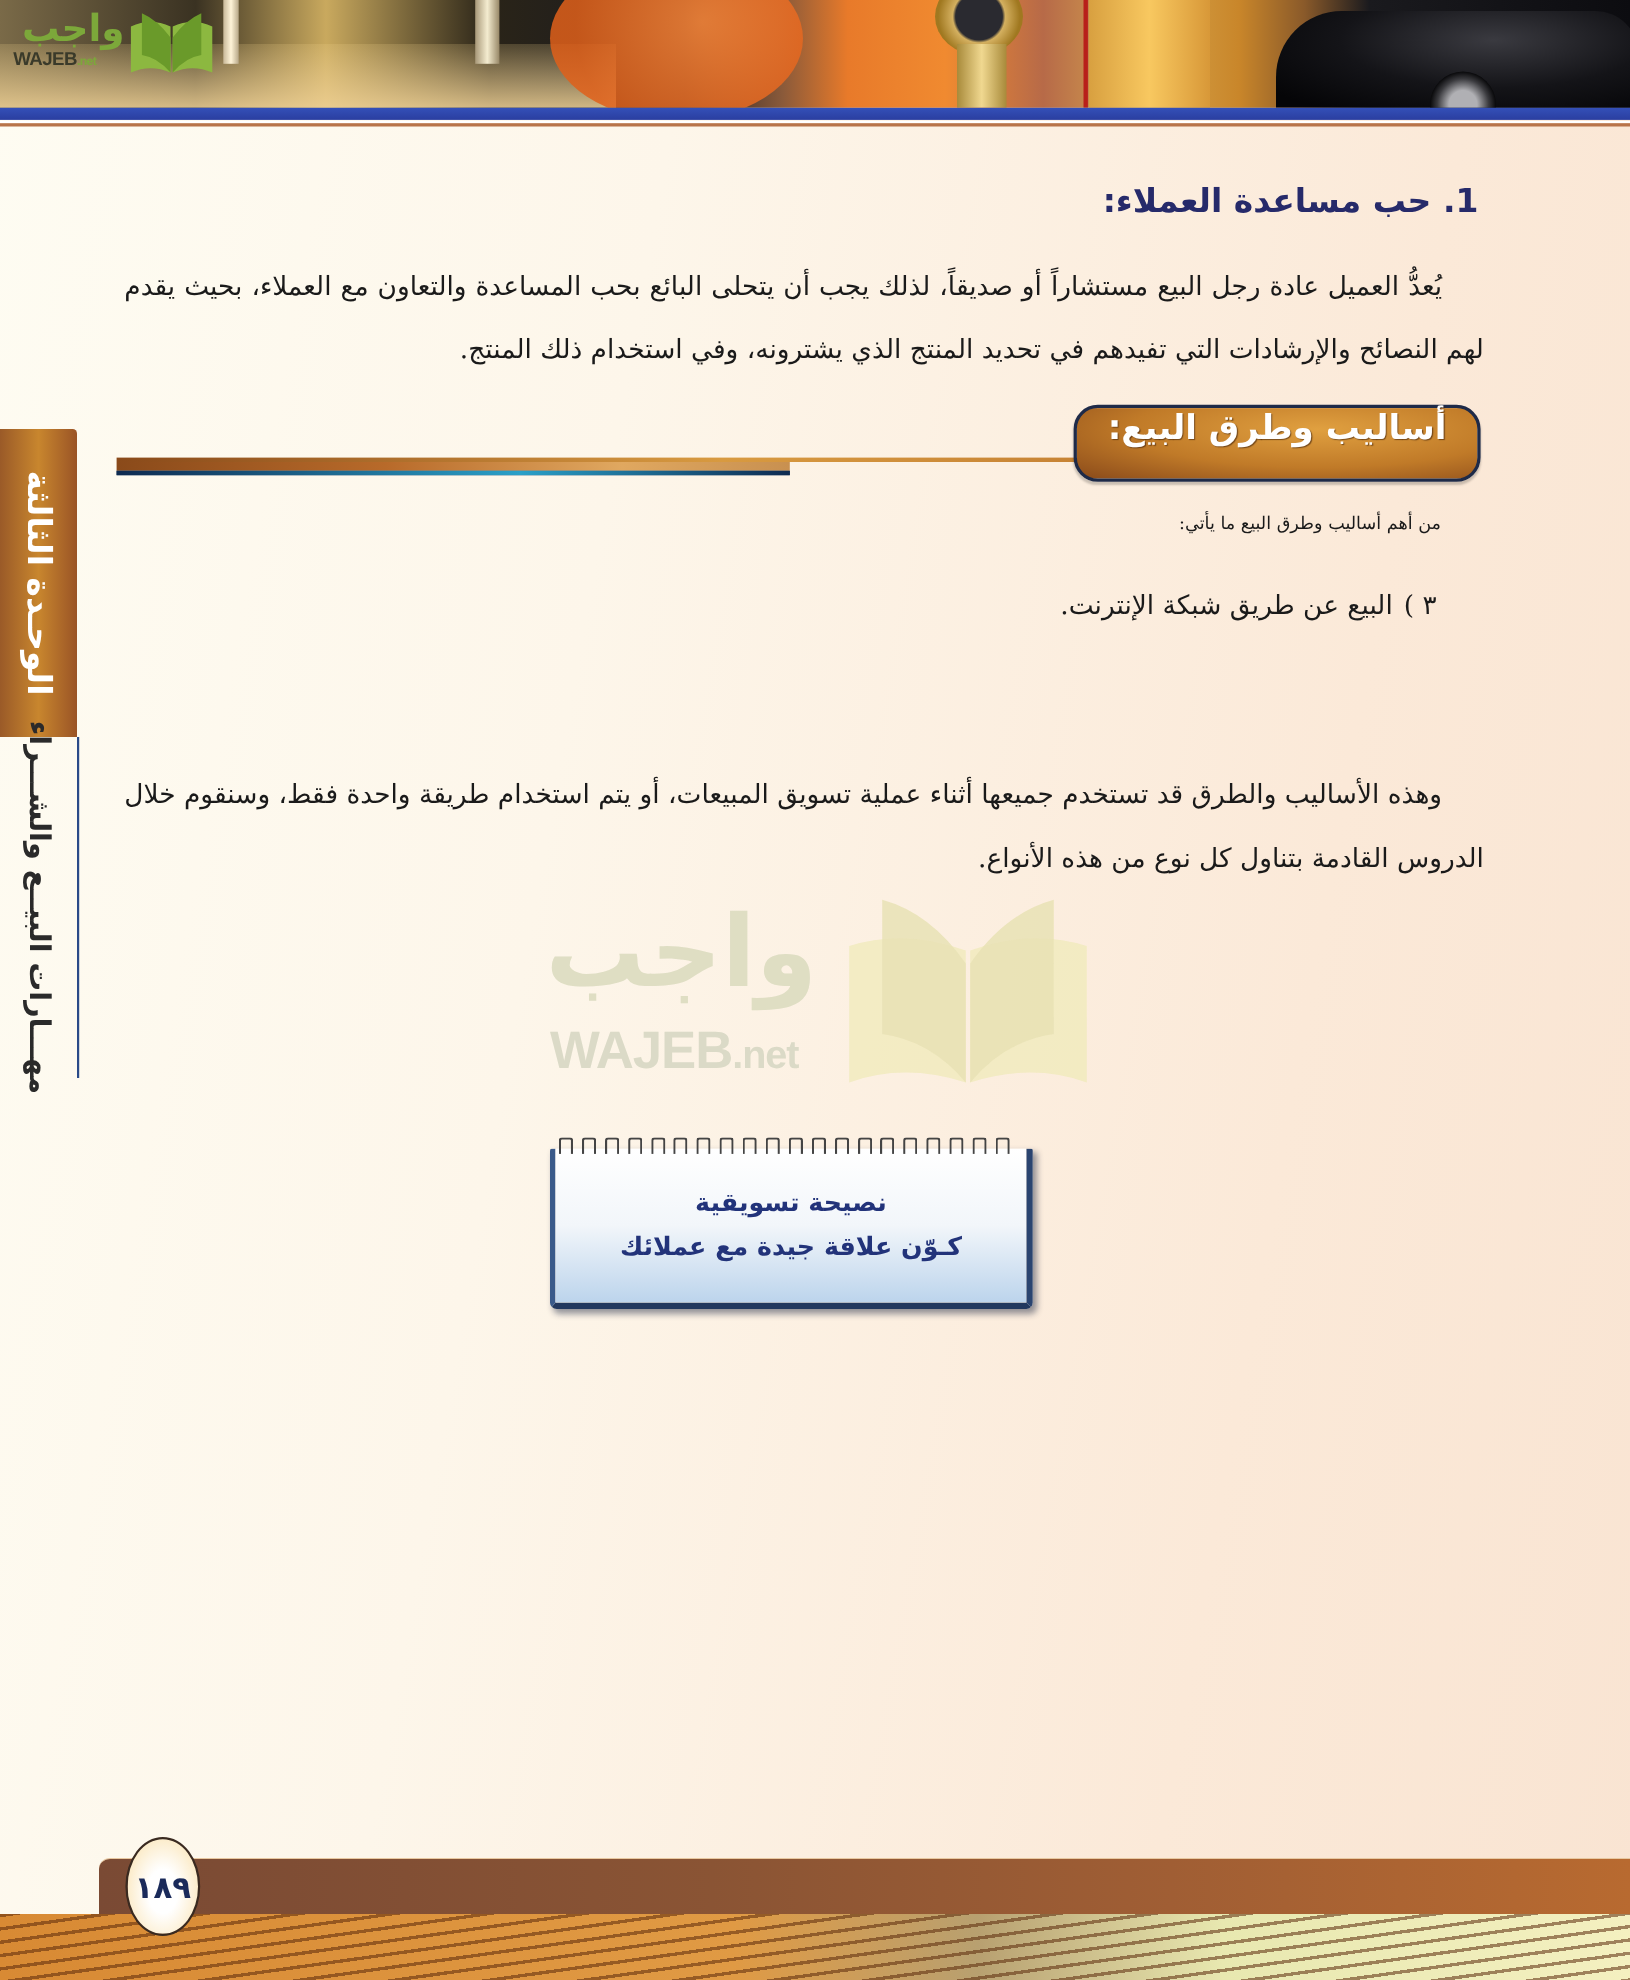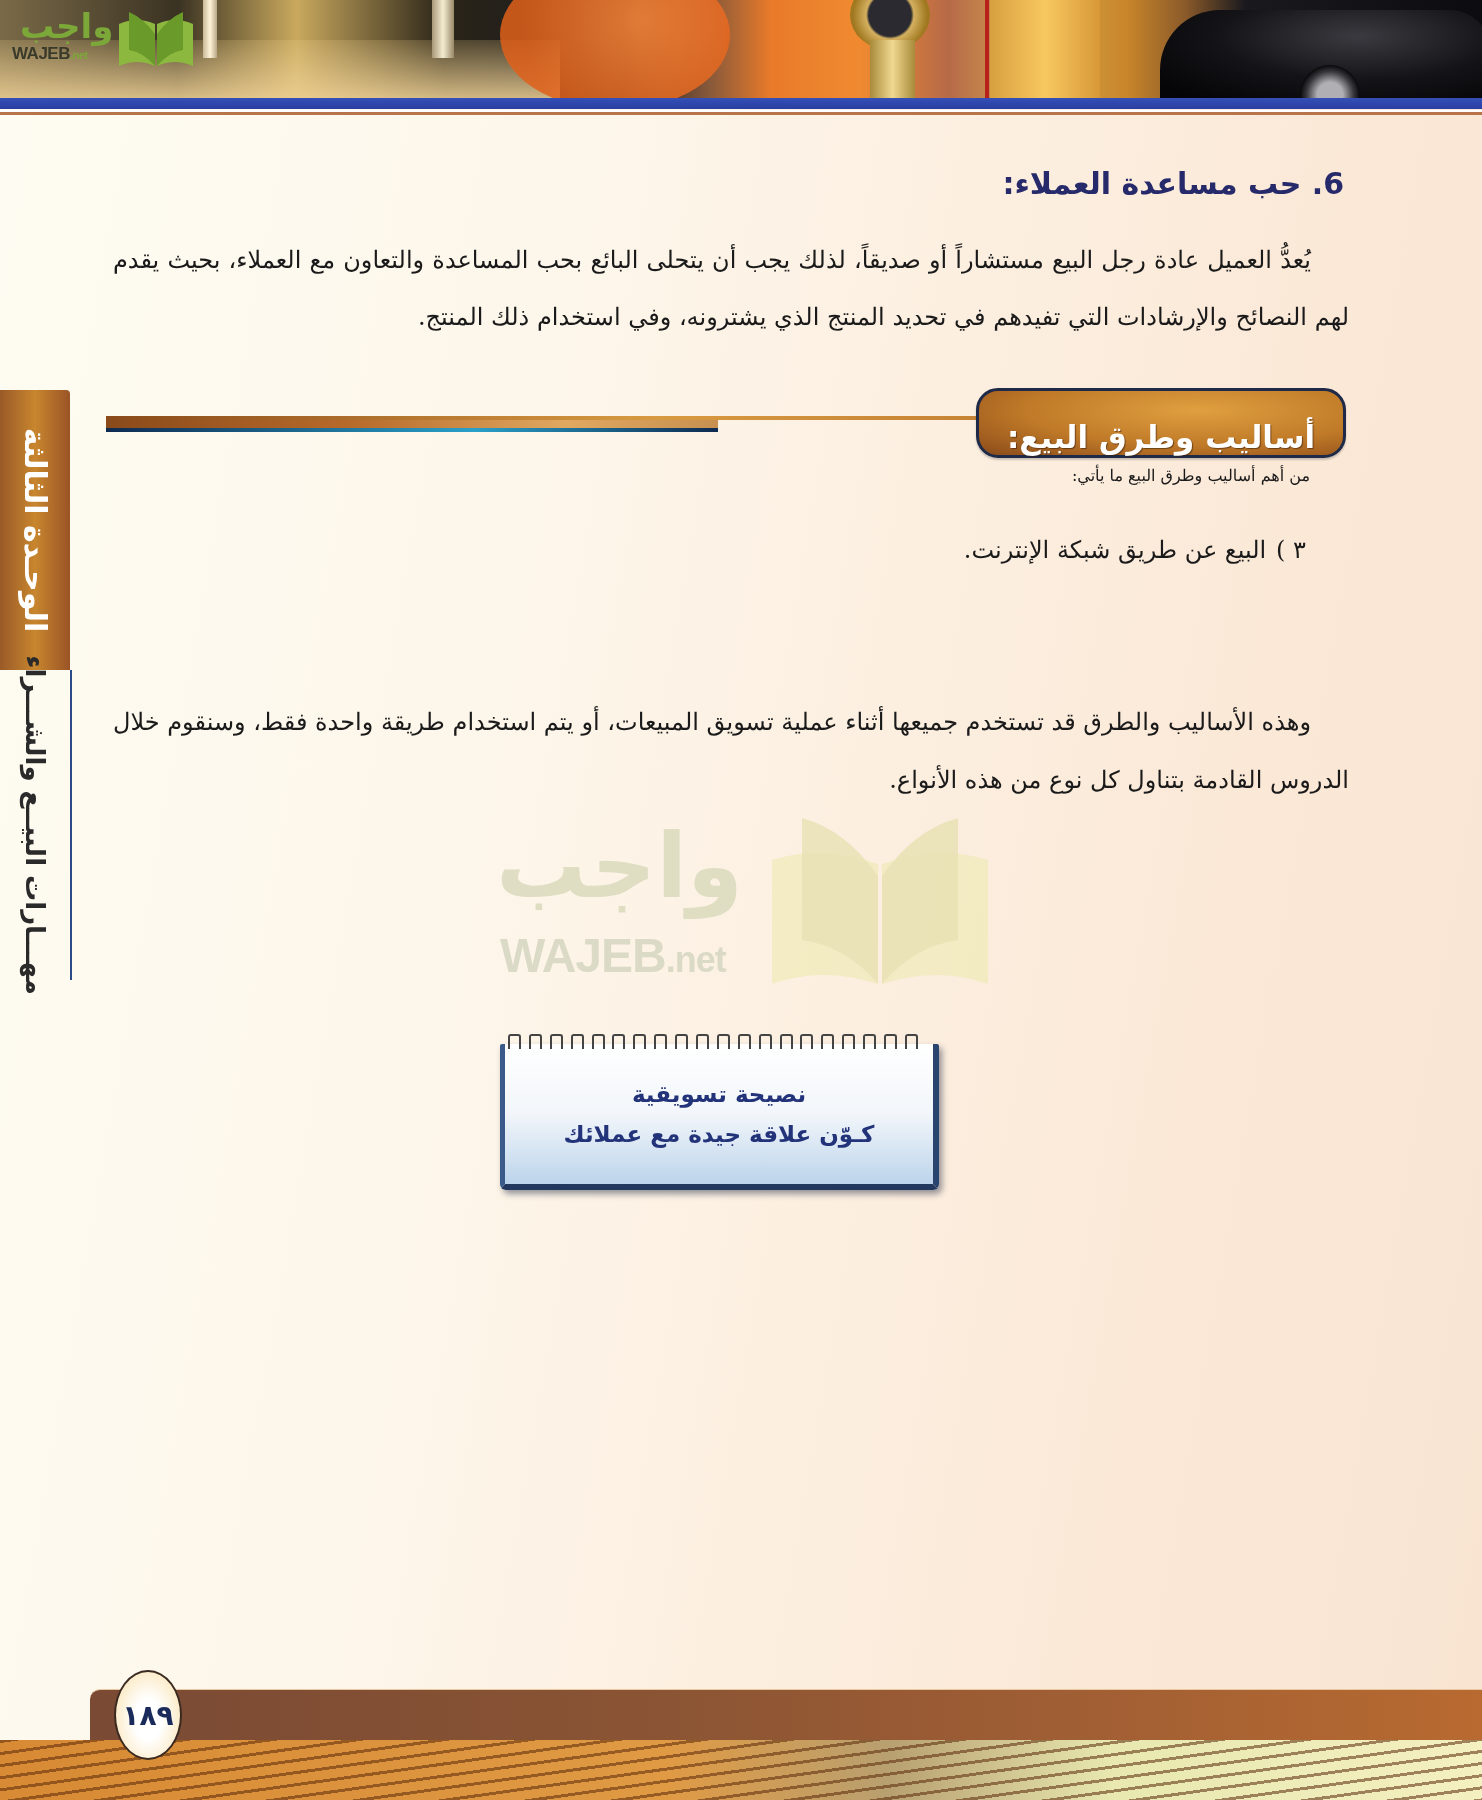--- a/index.html
+++ b/index.html
@@ -115,24 +115,24 @@
   .heading-rule .lower {
     position: absolute; left: 0; top: 4px; width: 612px; height: 8px;
     background: linear-gradient(90deg, #8a4a1a 0%, #b86a2a 40%, #e0a860 75%, #c89050 100%);
     border-bottom: 4px solid #14325a;
   }
   .heading-rule .lower::after {
     content: ""; position: absolute; left: 0; bottom: -4px; width: 612px; height: 4px;
     background: linear-gradient(90deg, #0e2a50, #2aa0c8 60%, #0e2a50);
   }
   .pill {
-    position: absolute; left: 976px; top: 388px; width: 364px; height: 64px;
+    position: absolute; left: 976px; top: 368px; width: 364px; height: 64px;
     border: 3px solid #1e2a48; border-radius: 22px;
     background: radial-gradient(ellipse at 60% 30%, #e0a040, #c07a28 55%, #8a4a1a 100%);
-    display: flex; align-items: flex-end; justify-content: center;
+    display: flex; align-items: flex-start; justify-content: center;
     box-shadow: 0 2px 2px rgba(0,0,0,0.2);
   }
   .pill span {
     font-family: "DejaVu Sans", sans-serif; font-weight: bold; font-size: 31px; color: #ffffff;
     text-shadow: 1px 1px 1px rgba(60,30,10,0.6);
   }
 
   .intro { position: absolute; right: 172px; top: 466px; font-size: 16px; }
   .list { position: absolute; right: 176px; top: 522px; margin: 0; padding: 0; list-style: none; }
   .list li { font-size: 24px; line-height: 56px; }
@@ -232,21 +232,21 @@
   </svg>
 </div>
 
 <div class="side-tab">
   <div class="txt">الوحـدة الثالثة</div>
 </div>
 <div class="side-sub">
   <div class="txt">مهـــارات البيــع والشـــراء</div>
 </div>
 
-<div class="h-section rtl">6. حب مساعدة العملاء:</div>
+<div class="h-section rtl">1. حب مساعدة العملاء:</div>
 <div class="para para1 rtl"><span class="indent"></span><span>يُعدُّ العميل عادة رجل البيع مستشاراً أو صديقاً، لذلك يجب أن يتحلى البائع بحب المساعدة والتعاون مع العملاء، بحيث يقدم لهم النصائح والإرشادات التي تفيدهم في تحديد المنتج الذي يشترونه، وفي استخدام ذلك المنتج.</span></div>
 
 <div class="heading-rule">
   <div class="upper"></div>
   <div class="lower"></div>
 </div>
 <div class="pill">
   <span class="rtl">أساليب وطرق البيع:</span>
 </div>
 

